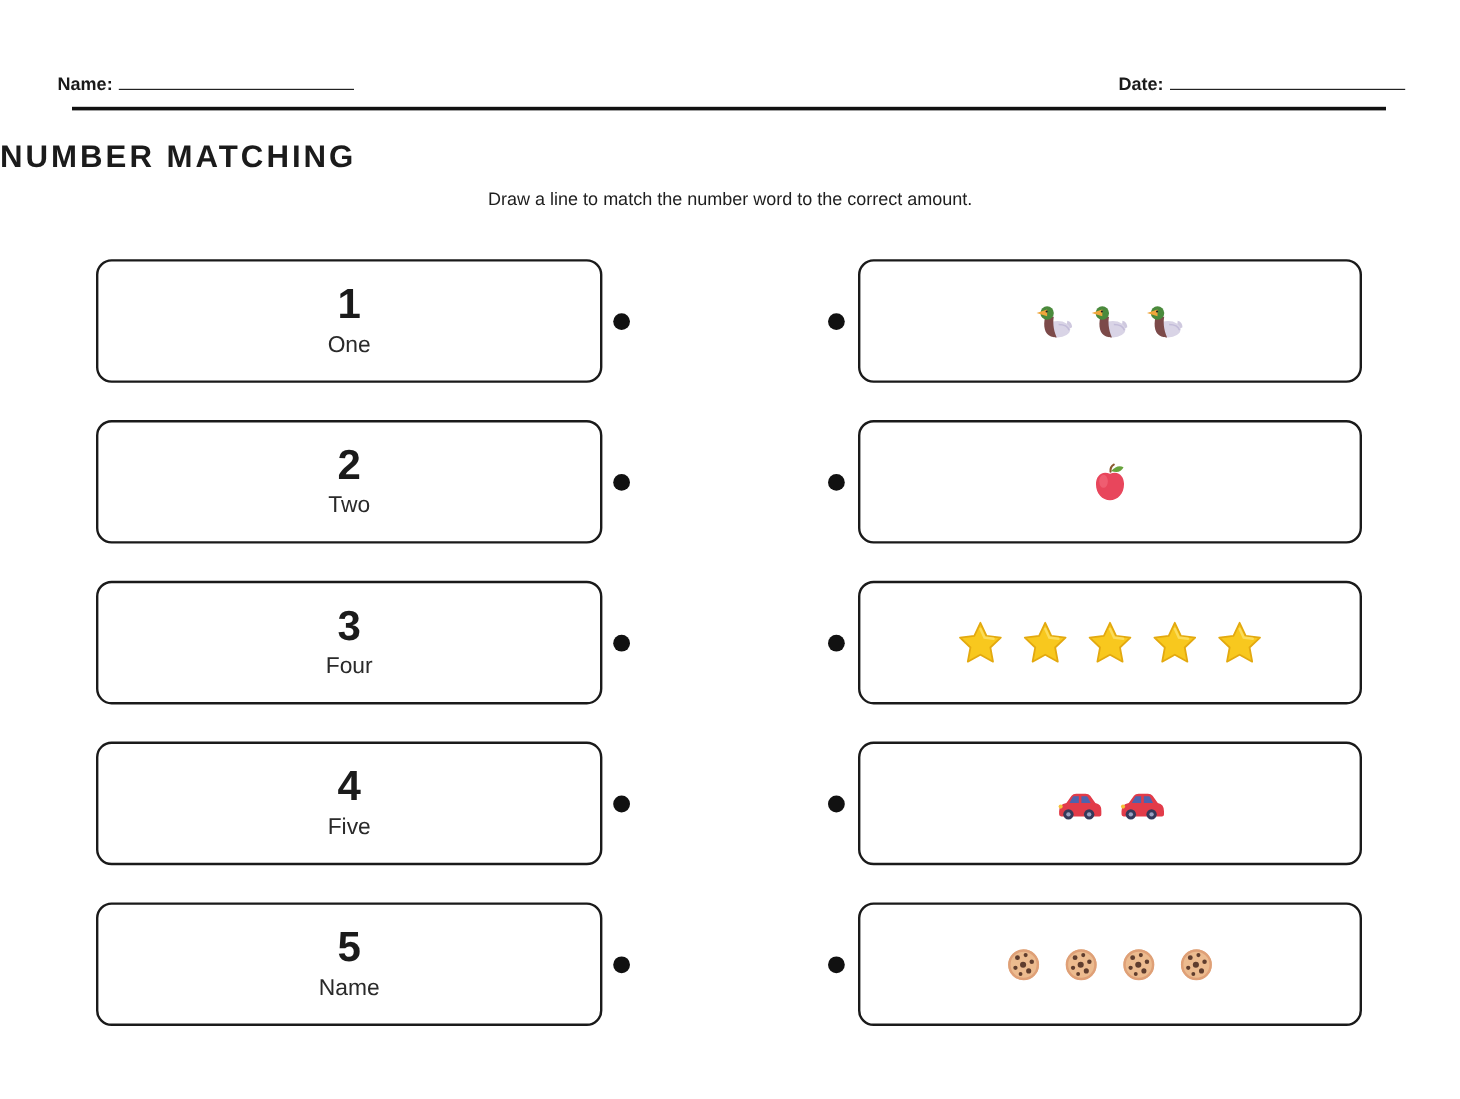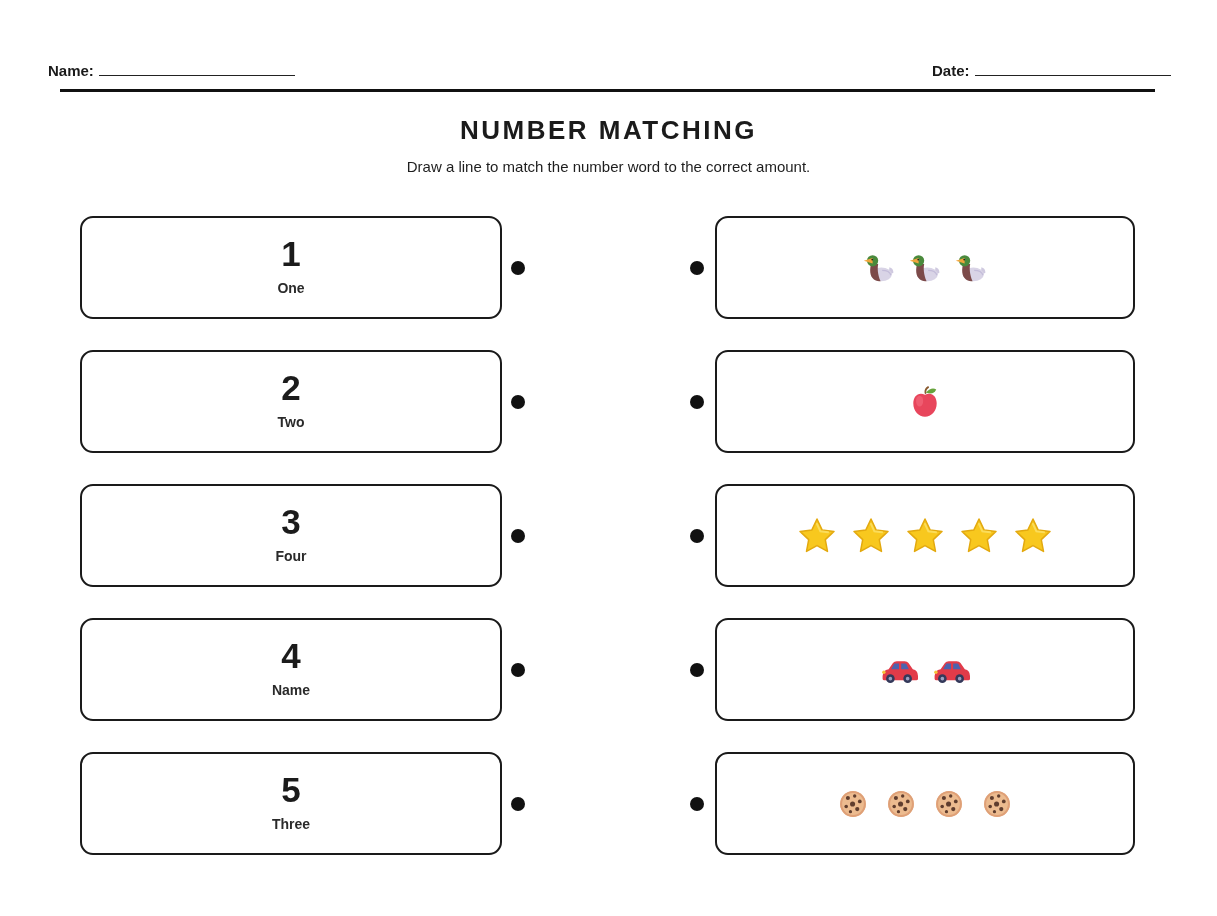--- a/index.html
+++ b/index.html
@@ -14,40 +14,40 @@
   
   .hdr-field { position:absolute; top:62px; font-size:15px; font-weight:600; white-space:nowrap; }
   .hdr-name { left:48px; }
   .hdr-date { left:932px; }
   .write-line { display:inline-block; border-bottom:1.6px solid #222; height:13px; margin-left:5px; vertical-align:baseline; }
   .hdr-name .write-line { width:196px; }
   .hdr-date .write-line { width:196px; }
   .rule { position:absolute; top:89px; left:60px; width:1095px; height:3px; background:#111; }
   
   .title {
-    margin-top:114px; text-align:center;
+    margin-top:114px; 
     font-size:26px; font-weight:800; letter-spacing:2.5px;
     line-height:32px; color:#1b1b1b;
   }
   .subtitle {
     margin-top:11px; text-align:center;
     font-size:15px; line-height:20px; color:#1e1e1e;
   }
   
   .rows { margin:39px 82px 0 80px; }
   .row { display:flex; align-items:stretch; height:103px; margin-bottom:31px; }
   .row:last-child { margin-bottom:0; }
   .card {
     border:2px solid #1a1a1a; border-radius:13px; background:#fff;
     display:flex; flex-direction:column; align-items:center; justify-content:center;
   }
   .word-card { width:422px; }
   .pic-card  { width:420px; }
   .numeral { font-size:35px; font-weight:700; line-height:38px; color:#1b1b1b; }
-  .word    { font-size:14px; line-height:24px; margin-top:3px; color:#2a2a2a;font-weight:bold; }
+  .word    { font-size:19px; line-height:24px; margin-top:3px; color:#2a2a2a; }
   .dot { width:14px; height:14px; border-radius:50%; background:#111; align-self:center; flex:0 0 auto; }
   .dot-left  { margin-left:9px; }
   .dot-right { margin-right:11px; }
   .spacer { flex:1 1 auto; }
   .icons { display:flex; align-items:center; gap:14px; }
   .icons svg { display:block; }
 </style>
 </head>
 <body>
 
@@ -155,21 +155,21 @@
     <path d="M20 3 L25.1 13.9 L37 15.4 L28.3 23.6 L30.5 35.4 L20 29.6 L9.5 35.4 L11.7 23.6 L3 15.4 L14.9 13.9 Z" fill="#f8c81e" stroke="#e3a90f" stroke-width="1.5" stroke-linejoin="round"></path>
     <path d="M20 8 L23.4 15.3 L31 16.3" fill="none" stroke="#fbdc5a" stroke-width="2" stroke-linecap="round"></path>
   </svg>
         </div>
     </div>
   </div>
 
   <div class="row">
     <div class="card word-card">
       <div class="numeral">4</div>
-      <div class="word">Name</div>
+      <div class="word">Five</div>
     </div>
     <span class="dot dot-left"></span>
     <span class="spacer"></span>
     <span class="dot dot-right"></span>
     <div class="card pic-card">
       <div class="icons">
           <svg width="38" height="30" viewBox="0 0 44 34">
     <path d="M3 24 q0 -7 7 -8 l5 -7 q1.5 -2 4.5 -2 h9 q3 0 4.5 2 l5 7 q6 1 6 8 v3 q0 2 -2 2 h-37 q-2 0 -2 -2 z" fill="#e23b49"></path>
     <path d="M16.5 9.5 h5.5 v6.5 h-9 z" fill="#4d63ae"></path>
     <path d="M24.5 9.5 h4.5 q1.2 0 1.8 1.2 l2.6 5.3 h-8.9 z" fill="#4d63ae"></path>
@@ -189,21 +189,21 @@
     <circle cx="32" cy="27" r="5" fill="#34395a"></circle>
             <circle cx="32" cy="27" r="2.1" fill="#9aa0c0"></circle>
   </svg>
         </div>
     </div>
   </div>
 
   <div class="row">
     <div class="card word-card">
       <div class="numeral">5</div>
-      <div class="word">Three</div>
+      <div class="word">Name</div>
     </div>
     <span class="dot dot-left"></span>
     <span class="spacer"></span>
     <span class="dot dot-right"></span>
     <div class="card pic-card">
       <div class="icons">
           <svg width="34" height="34" viewBox="0 0 40 40">
     <circle cx="20" cy="20" r="15" fill="#ecbb8f"></circle>
     <circle cx="20" cy="20" r="14" fill="none" stroke="#dfa077" stroke-width="2.4"></circle>
     <circle cx="14" cy="13" r="2.4" fill="#5f3d2e"></circle>

